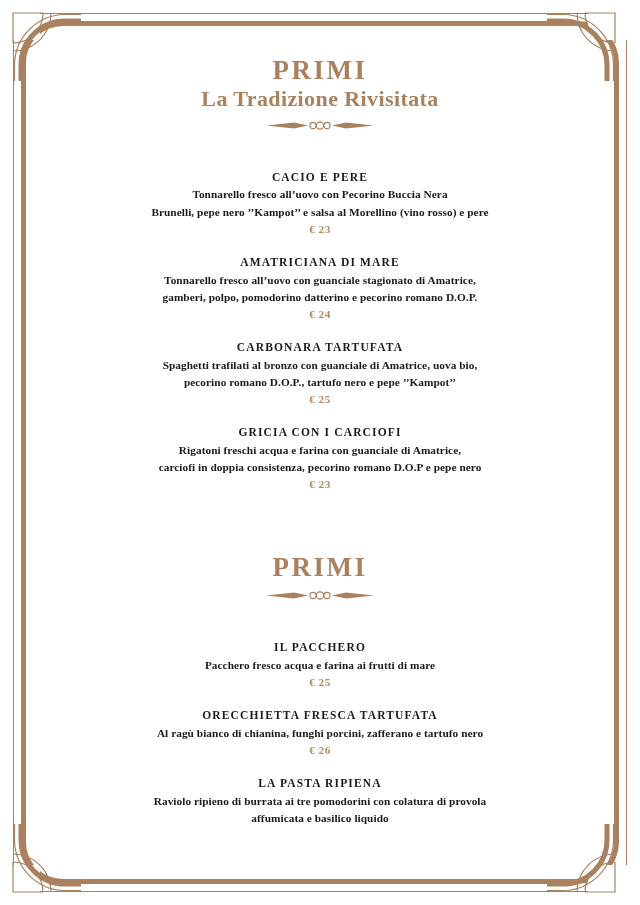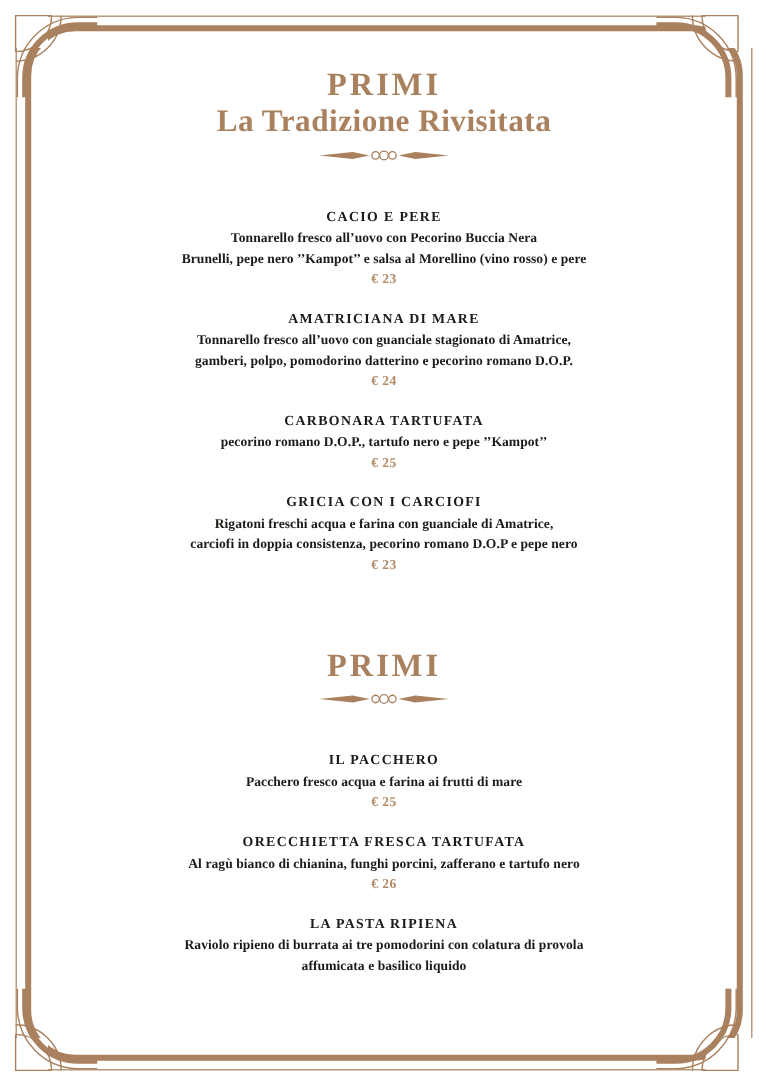--- a/index.html
+++ b/index.html
@@ -84,21 +84,21 @@
   .section-title {
     color: #a9815f;
     font-size: 27px;
     font-weight: bold;
     letter-spacing: 2.5px;
     line-height: 1.12;
     margin: 0;
   }
   .section-subtitle {
     color: #a9815f;
-    font-size: 26px;
+    font-size: 22px;
     font-weight: bold;
     letter-spacing: 0.4px;
     line-height: 1.15;
     margin: 1px 0 0 0;
   }
   .section-subtitle:empty { display: none; }
 
   .ornament {
     display: block;
     margin: 7px auto 0 auto;
@@ -208,20 +208,21 @@
           <p class="item-price">€ 23</p>
         </div>
         <div class="menu-item">
           <p class="item-title">AMATRICIANA DI MARE</p>
           <p class="item-desc">Tonnarello fresco all’uovo con guanciale stagionato di Amatrice,</p>
           <p class="item-desc">gamberi, polpo, pomodorino datterino e pecorino romano D.O.P.</p>
           <p class="item-price">€ 24</p>
         </div>
         <div class="menu-item">
           <p class="item-title">CARBONARA TARTUFATA</p>
+          <p class="item-desc">Spaghetti trafilati al bronzo con guanciale di Amatrice, uova bio,</p>
           <p class="item-desc">pecorino romano D.O.P., tartufo nero e pepe ’’Kampot’’</p>
           <p class="item-price">€ 25</p>
         </div>
         <div class="menu-item">
           <p class="item-title">GRICIA CON I CARCIOFI</p>
           <p class="item-desc">Rigatoni freschi acqua e farina con guanciale di Amatrice,</p>
           <p class="item-desc">carciofi in doppia consistenza, pecorino romano D.O.P e pepe nero</p>
           <p class="item-price">€ 23</p>
         </div>
       </div>

